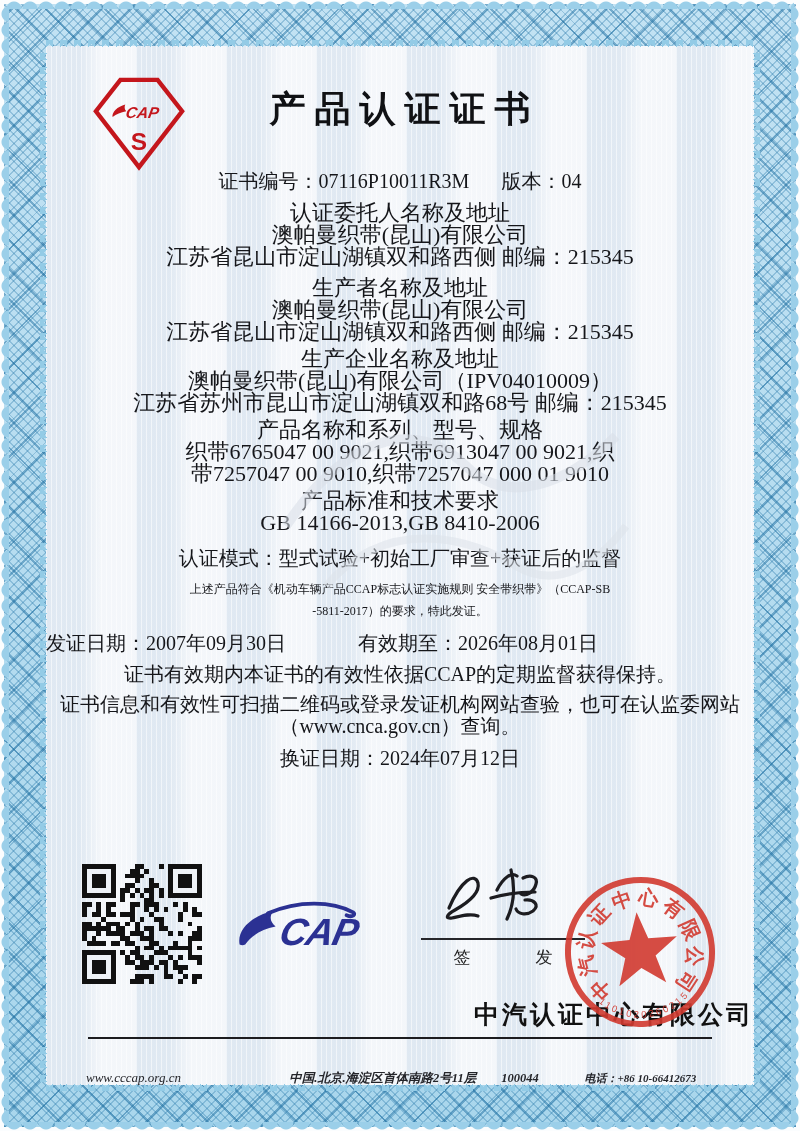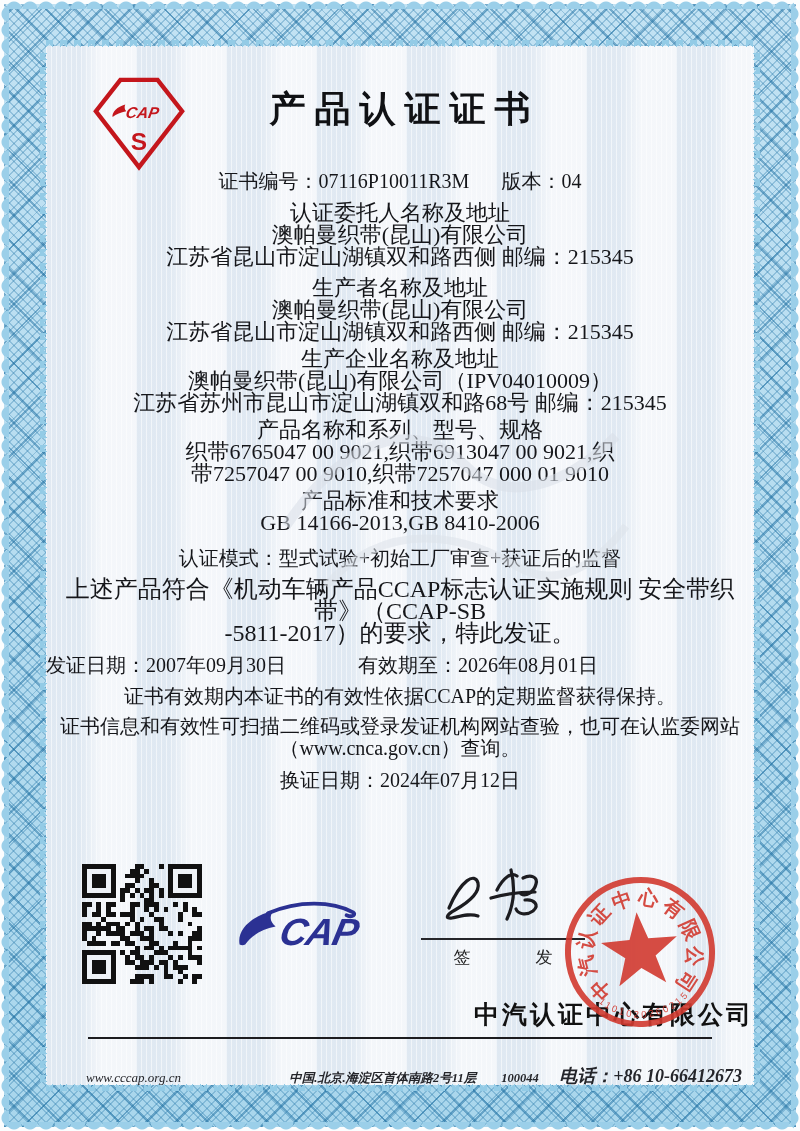--- a/index.html
+++ b/index.html
@@ -45,39 +45,39 @@
   .watermark{position:absolute;left:220px;top:330px;opacity:.55;z-index:0;pointer-events:none;}
   
   .diamond-logo{position:absolute;left:46px;top:26px;width:94px;height:100px;z-index:2;}
   
   .title{padding-top:40px;font-size:36px;font-weight:bold;letter-spacing:9px;padding-left:9px;
          line-height:46px;color:#101114;position:relative;z-index:1;}
   .certline{margin-top:38px;font-size:20px;line-height:23px;}
   .sec{margin-top:9px;font-size:22px;line-height:22px;}
   .sec.tight{margin-top:5px;}
   .mode{margin-top:13px;font-size:20px;line-height:22px;}
-  .stmt{margin-top:9px;font-size:24px;line-height:22px;}
+  .stmt{margin-top:9px;font-size:12px;line-height:22px;}
   .dates{margin-top:10px;font-size:20px;line-height:23px;display:flex;gap:72px;}
   .note{margin-top:8px;font-size:20px;line-height:22px;}
   .renew{margin-top:10px;font-size:20px;line-height:23px;}
   
   .qr{position:absolute;left:36px;top:818px;width:120px;height:120px;z-index:2;}
   .ccap-logo{position:absolute;left:186px;top:854px;width:142px;height:54px;z-index:2;}
   .sign-block{position:absolute;left:352px;top:812px;width:210px;text-align:center;z-index:2;}
   .sign-line{width:164px;border-top:2px solid #26262a;margin:0 auto;}
   .sign-label{margin-top:6px;font-size:17px;letter-spacing:24px;padding-left:24px;color:#222;}
   .stamp{position:absolute;left:496px;top:808px;width:196px;height:196px;z-index:6;opacity:.9;}
   .company{position:absolute;left:0;right:0;top:952px;text-align:right;z-index:4;
     font-family:"Liberation Sans","DejaVu Sans",sans-serif;font-weight:bold;font-size:25px;letter-spacing:3px;color:#111;padding-left:24px;}
   .footline{position:absolute;left:42px;right:42px;top:991px;border-top:2.5px solid #1c1c1f;z-index:5;}
   .footrow{position:absolute;left:40px;right:12px;top:999px;display:grid;grid-template-columns:1fr auto 1fr;
            align-items:baseline;z-index:5;font-size:13px;color:#24252a;font-style:italic;}
   .footrow .fl{text-align:left;font-family:"Liberation Serif",serif;}
   .footrow .fc{text-align:center;font-weight:bold;font-size:12.5px;margin-top:25px;}
-  .footrow .fr{text-align:right;font-weight:bold;font-size:18px;}
+  .footrow .fr{font-weight:bold;font-size:11px;}
 </style>
 </head>
 <body>
 
 <div class="page">
   <div class="frame"></div>
   <div class="scallop top"></div>
   <div class="scallop bottom"></div>
   <div class="scallop left"></div>
   <div class="scallop right"></div>

